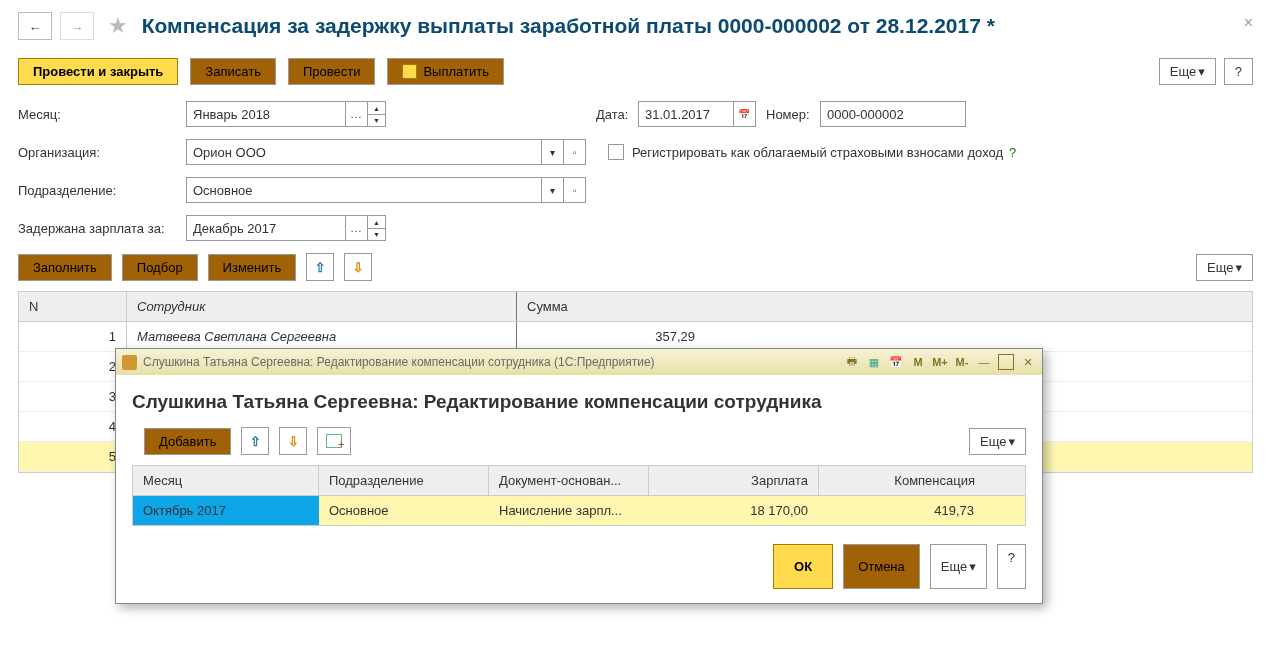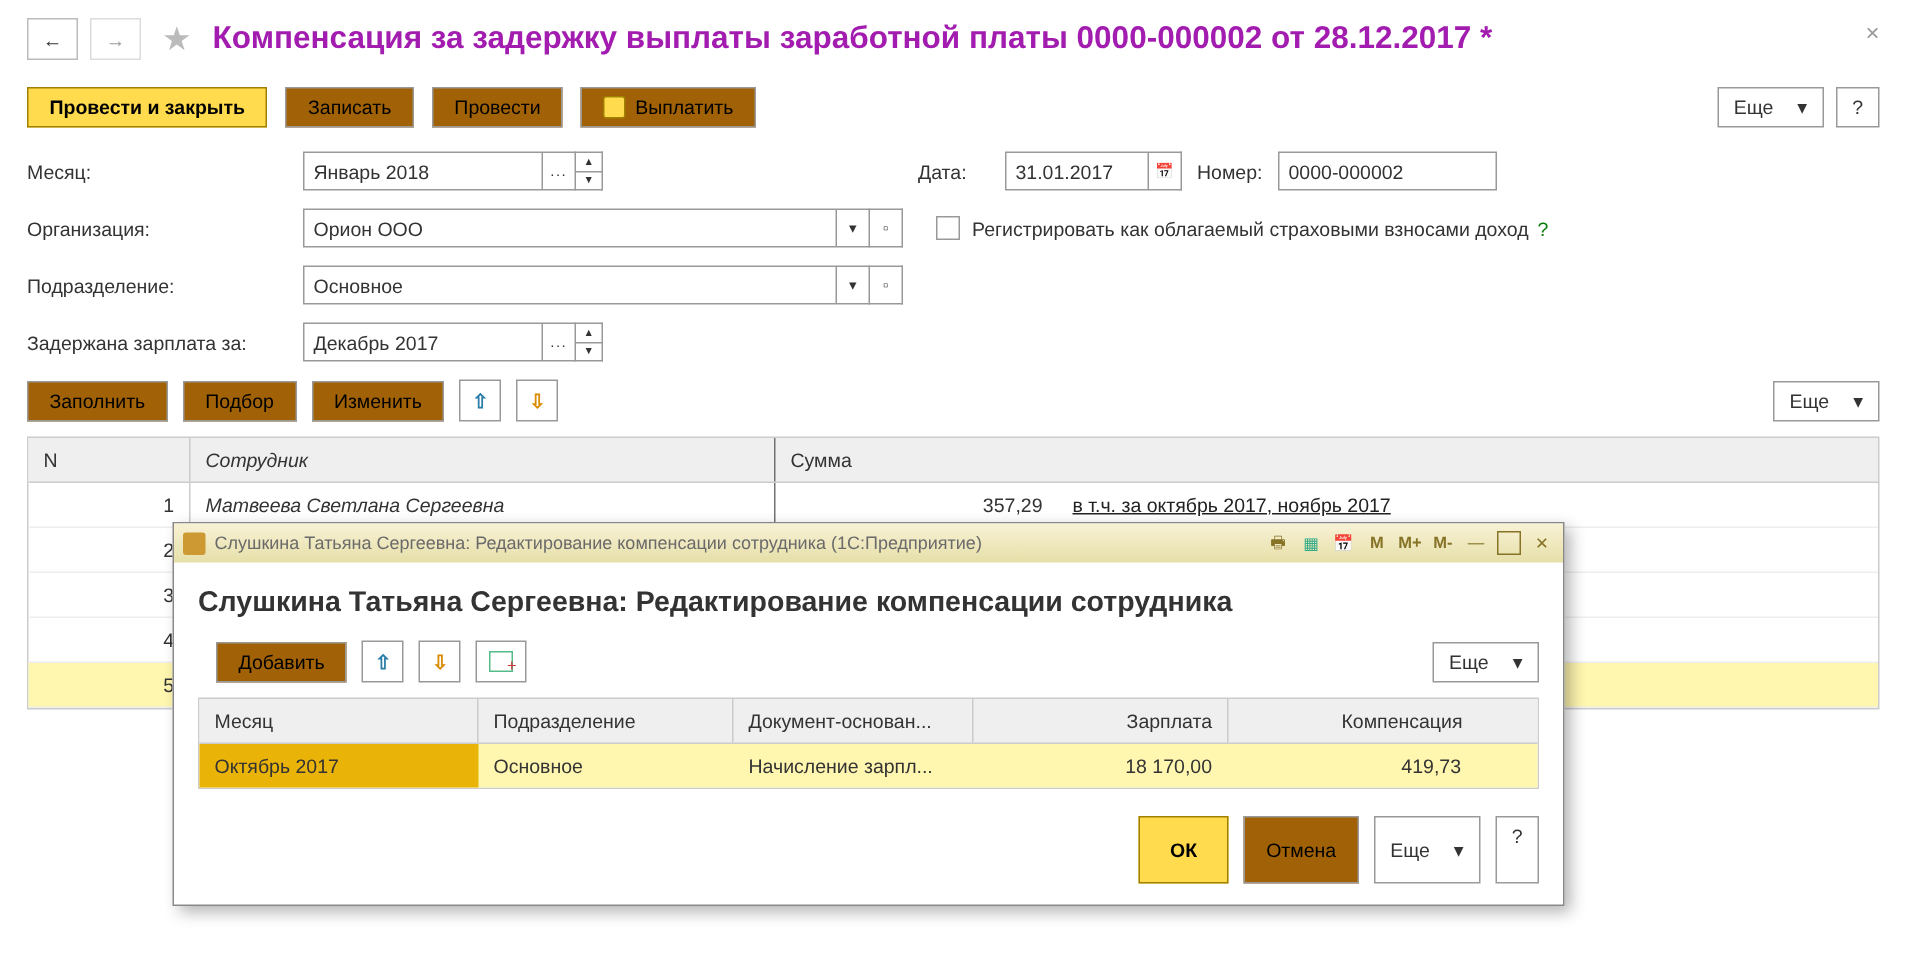--- a/index.html
+++ b/index.html
@@ -3,39 +3,39 @@
 <meta charset="utf-8">
 <style>
   * { box-sizing: border-box; }
   body { margin:0; font-family: Arial, sans-serif; font-size:13px; background:#fff; color:#333; }
   .page { position:relative; width:1271px; height:647px; padding:8px 18px; }
 
   
   .topbar { display:flex; align-items:center; gap:8px; height:36px; position:relative;}
   .navbtn { width:34px; height:28px; border:1px solid #bbb; background:#fff; display:flex; align-items:center; justify-content:center; cursor:pointer;}
   .star { font-size:22px; color:#bbb; margin:0 6px;}
-  .title { font-size:21px; font-weight:550; color:#a21caf; }
+  .title { font-size:21px; font-weight:550; color:#0c4a6e; }
   .close-x { position:absolute; right:0; top:6px; font-size:16px; color:#999; cursor:pointer;}
 
   
   .toolbar { display:flex; align-items:center; gap:12px; margin-top:14px; position:relative; }
   .btn { border:1px solid #999; background:#a16207; padding:5px 14px; font-size:13px; cursor:pointer; }
   .btn.primary { background:#ffdb4d; border:1px solid #a08000; font-weight:bold;}
   .btn.pay { display:flex; align-items:center; gap:6px;}
   .yicon{width:15px;height:15px;border:1px solid #a08000;border-radius:2px;background:#ffdb4d;display:inline-block;}
   .more-wrap{position:absolute;right:0;display:flex;gap:8px;}
-  .more-btn{border:1px solid #999;background:#fff;padding:5px 10px;cursor:pointer;display:flex;align-items:center;gap:16px;}
+  .more-btn{border:1px solid #999;background:#fff;padding:5px 10px;cursor:pointer;display:flex;align-items:center;gap:2px;}
   .help-btn{border:1px solid #999;background:#fff;padding:5px 10px;cursor:pointer;}
 
   
   .form-area{margin-top:16px;}
   .row{display:flex;align-items:center;margin-bottom:12px;}
   .lbl{width:168px;}
   .inp{border:1px solid #999;height:26px;padding:0 6px;background:#fff;display:flex;align-items:center;}
-  .cmb{display:flex;margin-left:16px;}
+  .cmb{display:flex;}
   .cmb .inp{flex:1;}
   .cmb-btn{width:22px;height:26px;border:1px solid #999;border-left:none;background:#fff;font-size:10px;display:flex;align-items:center;justify-content:center;cursor:pointer;}
   .spinner{display:flex;flex-direction:column;}
   .spn-btn{width:18px;height:13px;border:1px solid #999;border-left:none;background:#fff;font-size:7px;display:flex;align-items:center;justify-content:center;cursor:pointer;}
   .spn-btn:first-child{border-bottom:none;}
   .date-lbl{width:42px;}
   .num-lbl{width:54px;}
   .check{width:16px;height:16px;border:1px solid #999;margin-right:8px;}
   .qhint{color:#0a7a0a;margin-left:6px;}
 
@@ -78,21 +78,21 @@
   .dthead{display:flex;background:#efefef;border-bottom:1px solid #ccc;}
   .dth{padding:7px 10px;border-right:1px solid #ccc;}
   .dc1{width:186px;}
   .dc2{width:170px;}
   .dc3{width:160px;}
   .dc4{width:170px;text-align:right;}
   .dc5{width:166px;text-align:right;border-right:none;}
   .dtrow{display:flex;}
   .dtd{padding:7px 10px;border-right:1px solid transparent;}
   .dtrow.sel{background:#fff6b0;}
-  .dtrow.sel .dc1{background:#eab308;}
+  .dtrow.sel .dc1{background:#0ea5e9;}
   .scrollhint{width:12px;background:#efefef;border-left:1px solid #ccc;}
   .dflex{display:flex;flex-direction:column;}
   .dt-body{flex:1;}
   .dlg-footer{display:flex;justify-content:flex-end;gap:10px;margin-top:18px;}
   .btn.ok{background:#ffdb4d;border:1px solid #a08000;font-weight:bold;padding:14px 20px;}
   .dots{letter-spacing:1px;}
 </style>
 </head>
 <body>
 
@@ -206,21 +206,20 @@
     <div class="thead">
       <div class="th col-n" style="text-align:left">N</div>
       <div class="th col-emp">Сотрудник</div>
       <div class="th" style="width:188px">Сумма</div>
       <div class="th col-rest"></div>
     </div>
     <div class="trow">
       <div class="td col-n">1</div>
       <div class="td col-emp">Матвеева Светлана Сергеевна</div>
       <div class="td col-sum">357,29</div>
-      <div class="td col-rest"><span class="link">в т.ч. за октябрь 2017, ноябрь 2017</span></div>
     </div>
     <div class="trow">
       <div class="td col-n">2</div>
       <div class="td col-emp"></div>
         <div class="td col-sum"></div>
         <div class="td col-rest"></div>
     </div>
     <div class="trow">
       <div class="td col-n">3</div>
       <div class="td col-emp"></div>

